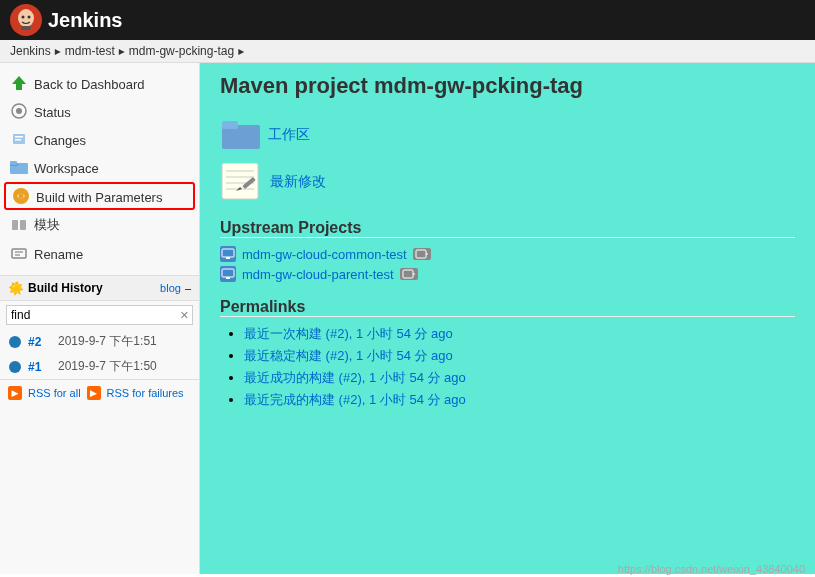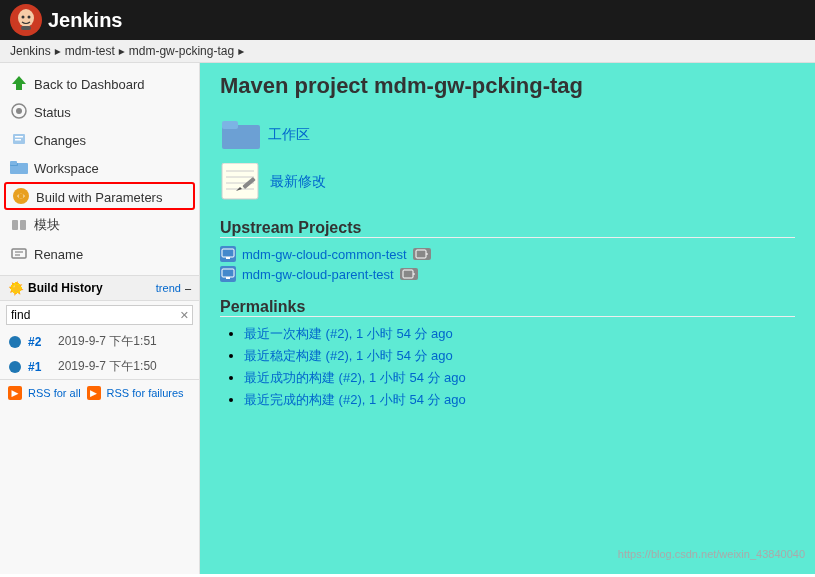--- a/index.html
+++ b/index.html
@@ -260,21 +260,21 @@
       list-style: disc;
       padding-left: 24px;
       font-size: 13px;
     }
     .permalink-list li { margin-bottom: 4px; }
     .permalink-list a { color: #0066cc; text-decoration: none; }
 
     
     #watermark {
       position: fixed;
-      bottom: 17px;
+      bottom: 2px;
       right: 10px;
       font-size: 11px;
       color: #aaa;
     }
 
     
     .sun-icon {
       width: 16px; height: 16px;
       background: radial-gradient(circle, #ffd700 50%, transparent 50%);
       border-radius: 50%;
@@ -393,21 +393,21 @@
       <span>Rename</span>
     </a>
 
     <div id="build-history">
       <div class="build-history-header">
         <div class="build-history-title">
           <div class="sun-icon">☀️</div>
           <span>Build History</span>
         </div>
         <div class="build-history-links">
-          <a href="#">trend</a>
+          <a href="#">blog</a>
           <span>–</span>
         </div>
       </div>
       <div class="find-box">
         <input type="text" value="find" placeholder="find" style="">
         <span class="clear-icon">✕</span>
       </div>
 
       <div class="build-item">
         <svg width="14" height="14" viewBox="0 0 14 14">

